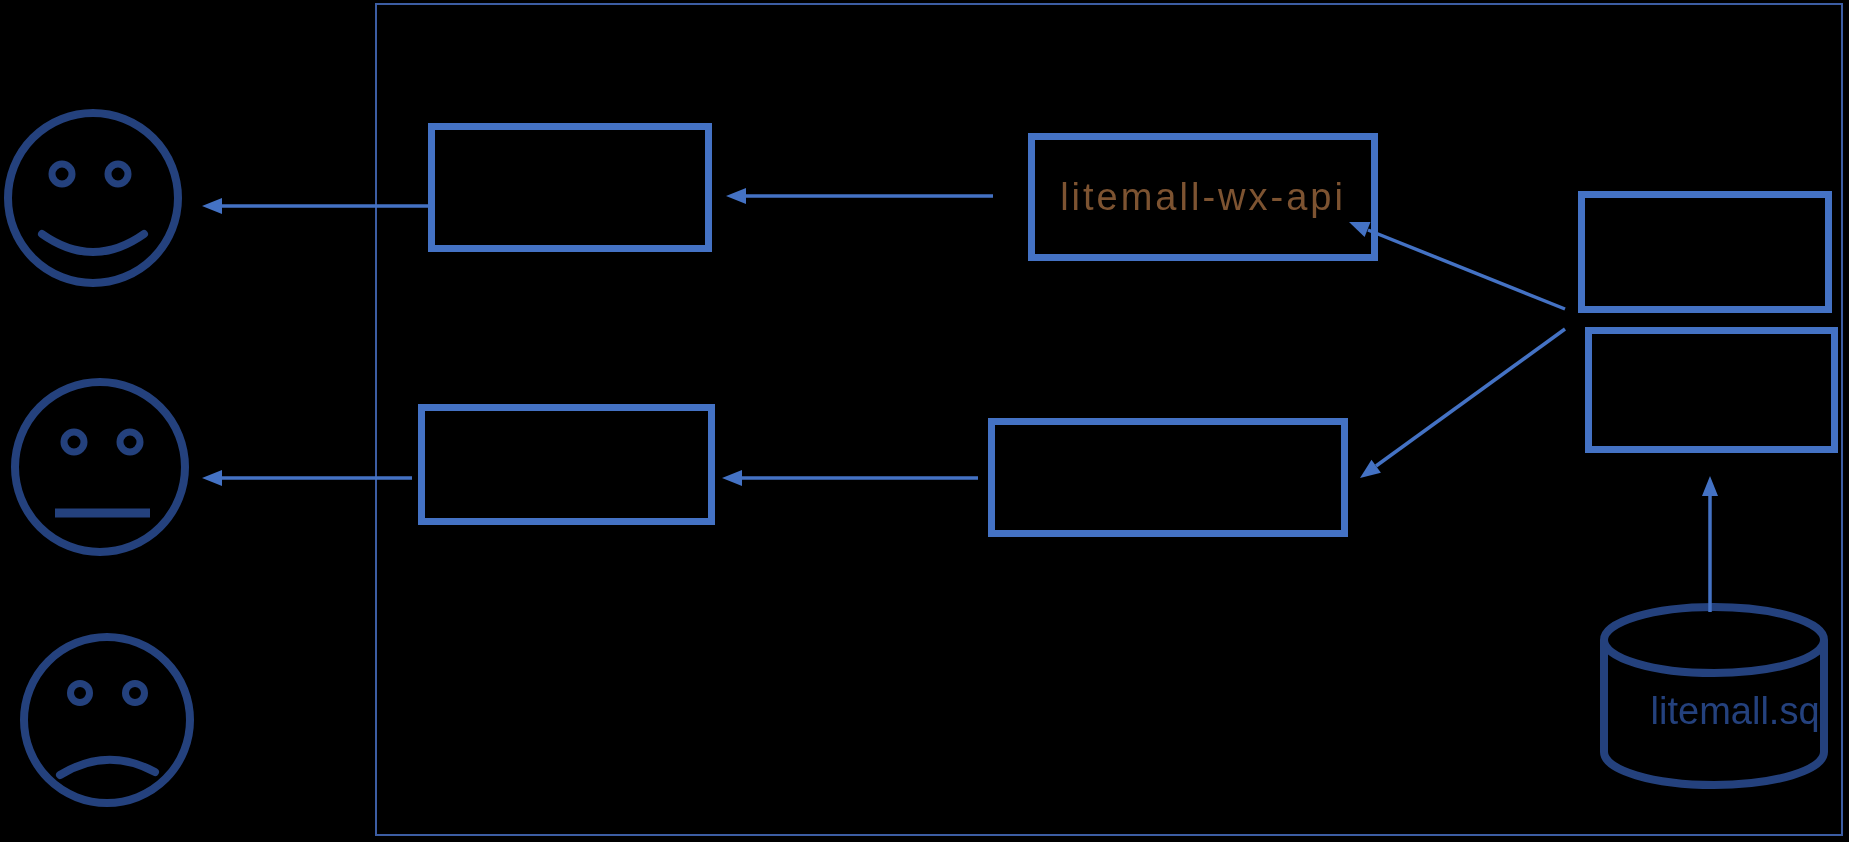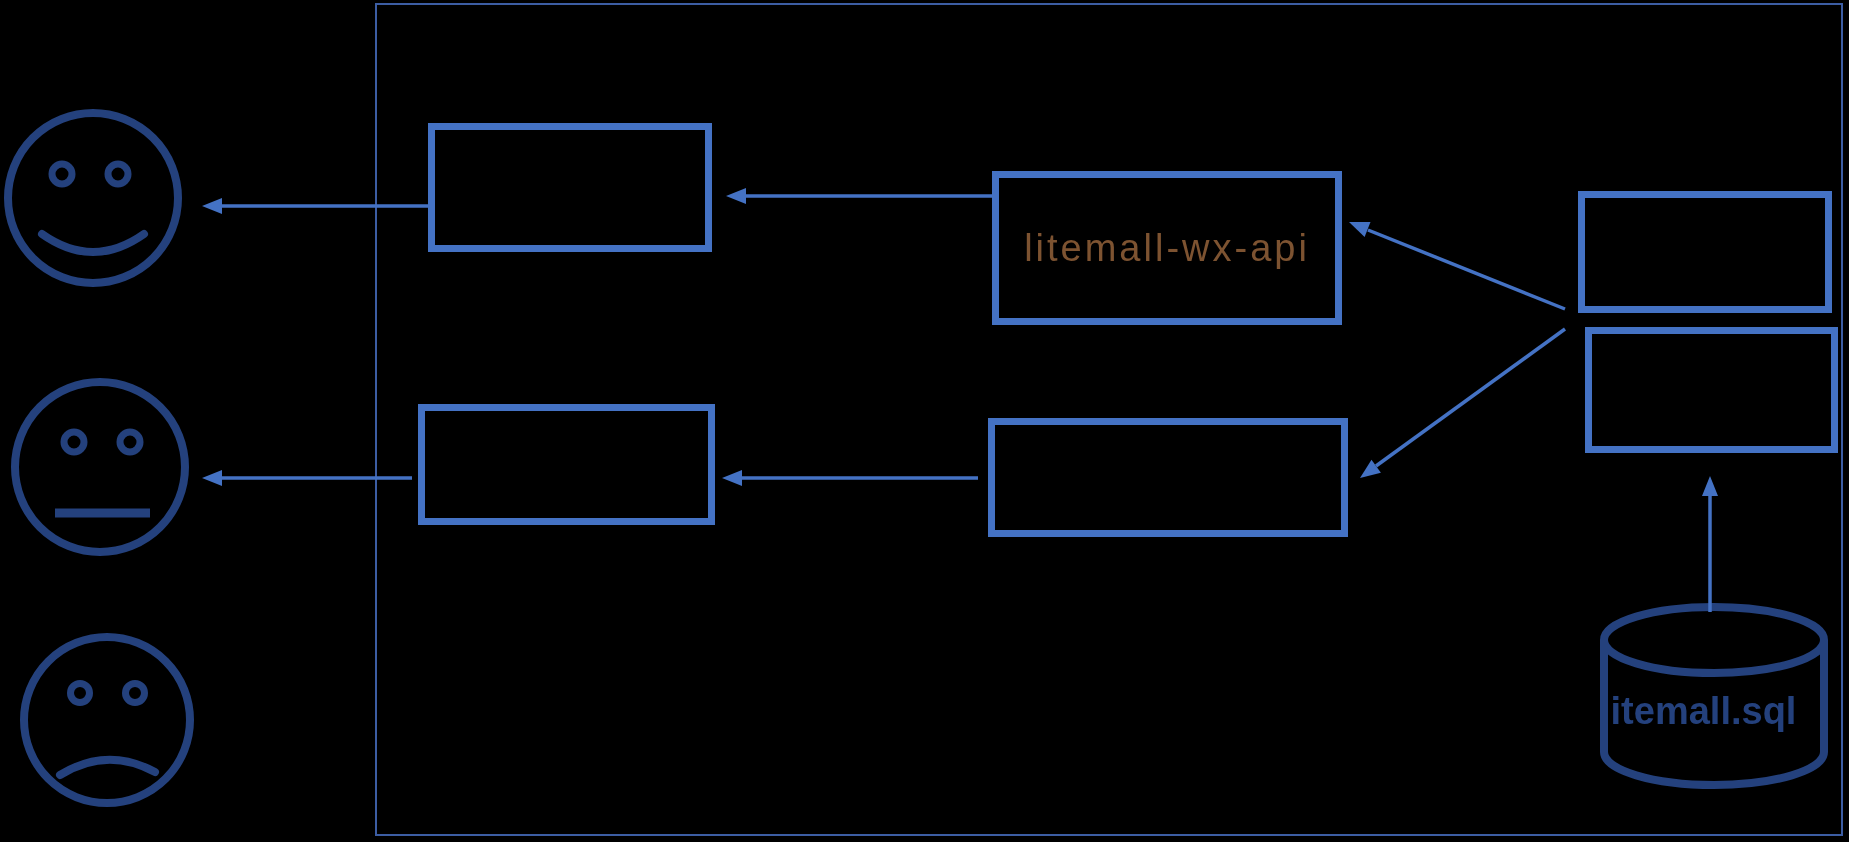--- a/index.html
+++ b/index.html
@@ -24,44 +24,44 @@
     box-sizing:border-box;
   }
   .node{
     position:absolute;
     border:7px solid var(--royal);
     box-sizing:border-box;
     display:flex;align-items:center;justify-content:center;
     background:transparent;
   }
   .node-wx-app{left:428px;top:123px;width:284px;height:129px;}
-  .node-wx-api{left:992px;top:133px;width:350px;height:154px;margin-top:38px;}
+  .node-wx-api{left:1028px;top:133px;width:350px;height:128px;}
   .node-admin-app{left:418px;top:404px;width:297px;height:121px;}
   .node-admin-api{left:988px;top:418px;width:360px;height:119px;}
   .node-server-top{left:1578px;top:191px;width:254px;height:122px;}
   .node-server-bottom{left:1585px;top:327px;width:253px;height:126px;}
   .wxapi-label{
     color:var(--wxapi-text);
     font-size:38px;
     font-weight:200;
     letter-spacing:3px;
     white-space:nowrap;
   }
   .smiley{position:absolute;}
   .smiley-happy{left:2px;top:108px;}
   .smiley-neutral{left:10px;top:377px;}
   .smiley-sad{left:19px;top:632px;}
   .cylinder{position:absolute;left:1596px;top:600px;}
   .cylinder-label{
     position:absolute;
     left:1600px;top:690px;width:228px;
-    text-align:left;
+    text-align:right;
     color:var(--navy);
     font-size:38px;
-    font-weight:bold;
+    font-weight:normal;
     white-space:nowrap;
   }
   .arrow-layer{
     position:absolute;left:0;top:0;width:1849px;height:842px;
     pointer-events:none;
   }
 </style>
 </head>
 <body>
 

